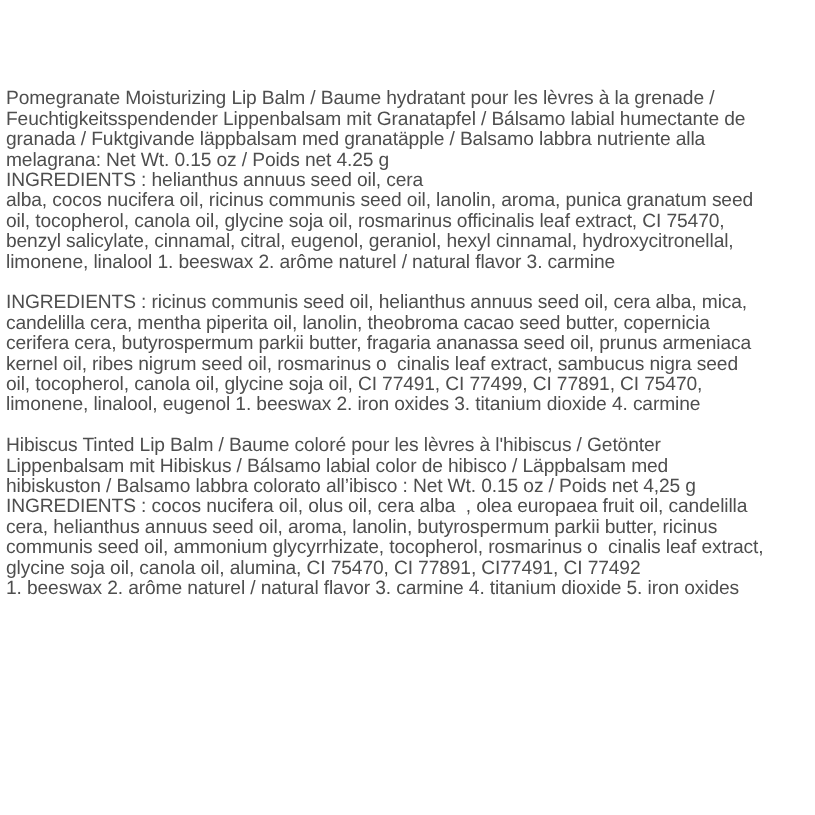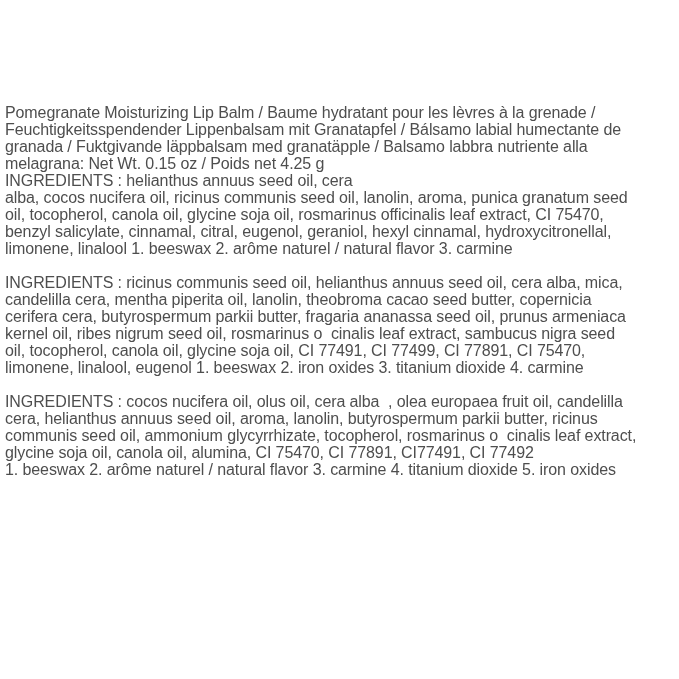--- a/index.html
+++ b/index.html
@@ -10,21 +10,21 @@
     body {
       width: 679px;
       height: 679px;
       background: #ffffff;
       overflow: hidden;
     }
     .label-sheet {
       box-sizing: border-box;
       width: 663px;
       height: 679px;
-      padding: 104px 0 0 5px;
+      padding: 74px 0 0 5px;
     }
     .label-text {
       font-family: "Liberation Sans", sans-serif;
       font-size: 16px;
       line-height: 17px;
       color: #4e4e4e;
       white-space: pre;           
       letter-spacing: -0.1px;
     }
     .product + .product {
@@ -51,20 +51,23 @@
   <section class="product">
     <div class="label-text">INGREDIENTS : ricinus communis seed oil, helianthus annuus seed oil, cera alba, mica,
 candelilla cera, mentha piperita oil, lanolin, theobroma cacao seed butter, copernicia
 cerifera cera, butyrospermum parkii butter, fragaria ananassa seed oil, prunus armeniaca
 kernel oil, ribes nigrum seed oil, rosmarinus o  cinalis leaf extract, sambucus nigra seed
 oil, tocopherol, canola oil, glycine soja oil, CI 77491, CI 77499, CI 77891, CI 75470,
 limonene, linalool, eugenol 1. beeswax 2. iron oxides 3. titanium dioxide 4. carmine</div>
   </section>
 
   <section class="product">
+    <div class="label-text">Hibiscus Tinted Lip Balm / Baume coloré pour les lèvres à l'hibiscus / Getönter
+Lippenbalsam mit Hibiskus / Bálsamo labial color de hibisco / Läppbalsam med
+hibiskuston / Balsamo labbra colorato all’ibisco : Net Wt. 0.15 oz / Poids net 4,25 g</div>
     <div class="label-text">INGREDIENTS : cocos nucifera oil, olus oil, cera alba  , olea europaea fruit oil, candelilla
 cera, helianthus annuus seed oil, aroma, lanolin, butyrospermum parkii butter, ricinus
 communis seed oil, ammonium glycyrrhizate, tocopherol, rosmarinus o  cinalis leaf extract,
 glycine soja oil, canola oil, alumina, CI 75470, CI 77891, CI77491, CI 77492
 1. beeswax 2. arôme naturel / natural flavor 3. carmine 4. titanium dioxide 5. iron oxides</div>
   </section>
 
 </main>
 
 </body></html>

